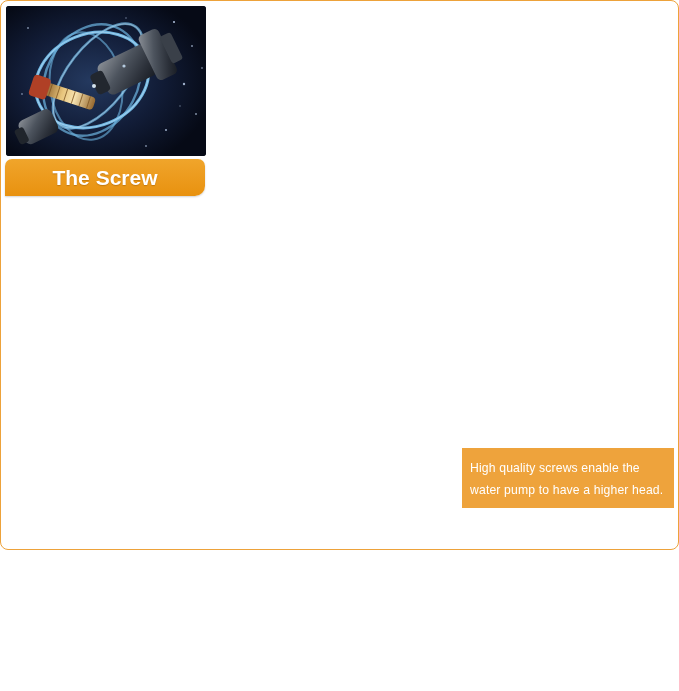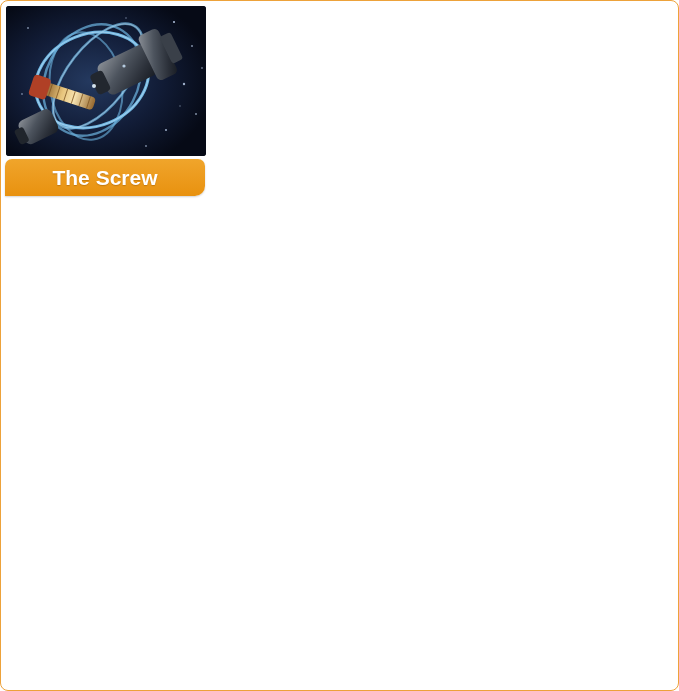--- a/index.html
+++ b/index.html
@@ -3,21 +3,21 @@
 <meta charset="utf-8">
 <style>
   html,body{margin:0;padding:0;}
   body{
     width:679px;height:691px;
     background:#ffffff;
     font-family:"Liberation Sans", sans-serif;
     overflow:hidden;
     position:relative;
   }
-  #stage{position:absolute;inset:0;width:679px;height:691px;overflow:hidden;background:#fff;}
+  #stage{position:absolute;inset:0;width:679px;height:550px;overflow:hidden;background:#fff;}
 
   
   .header{position:absolute;left:0;top:0;width:679px;height:52px;display:flex;align-items:center;justify-content:center;gap:8px;}
   .brand-logo{width:74px;height:46px;position:relative;flex:0 0 auto;}
   .logo-mark{position:absolute;left:6px;top:2px;width:62px;height:30px;}
   .logo-word{position:absolute;left:0;top:29px;width:74px;text-align:center;font-size:9.5px;font-weight:bold;letter-spacing:.6px;color:#c8401c;font-family:"Liberation Sans",sans-serif;}
   .title{
     font-size:39px;line-height:40px;font-weight:bold;
     font-family:"DejaVu Sans",sans-serif;
     letter-spacing:-0.5px;
@@ -553,14 +553,17 @@
           <circle cx="118" cy="60" r="1.6" fill="#cfe9ff" opacity=".8"></circle>
         </svg>
       </div>
 
       <div class="badge" id="screw-badge">
         <span>The Screw</span>
       </div>
     </div>
   </div>
 
+  <div class="caption" style="left:462px;top:448px;width:212px;height:60px;font-size:12.2px;">
+    <span class="lbl-caption-text">High quality screws enable the water pump to have a higher head.</span>
+  </div>
 
 </div>
 
 </body></html>

